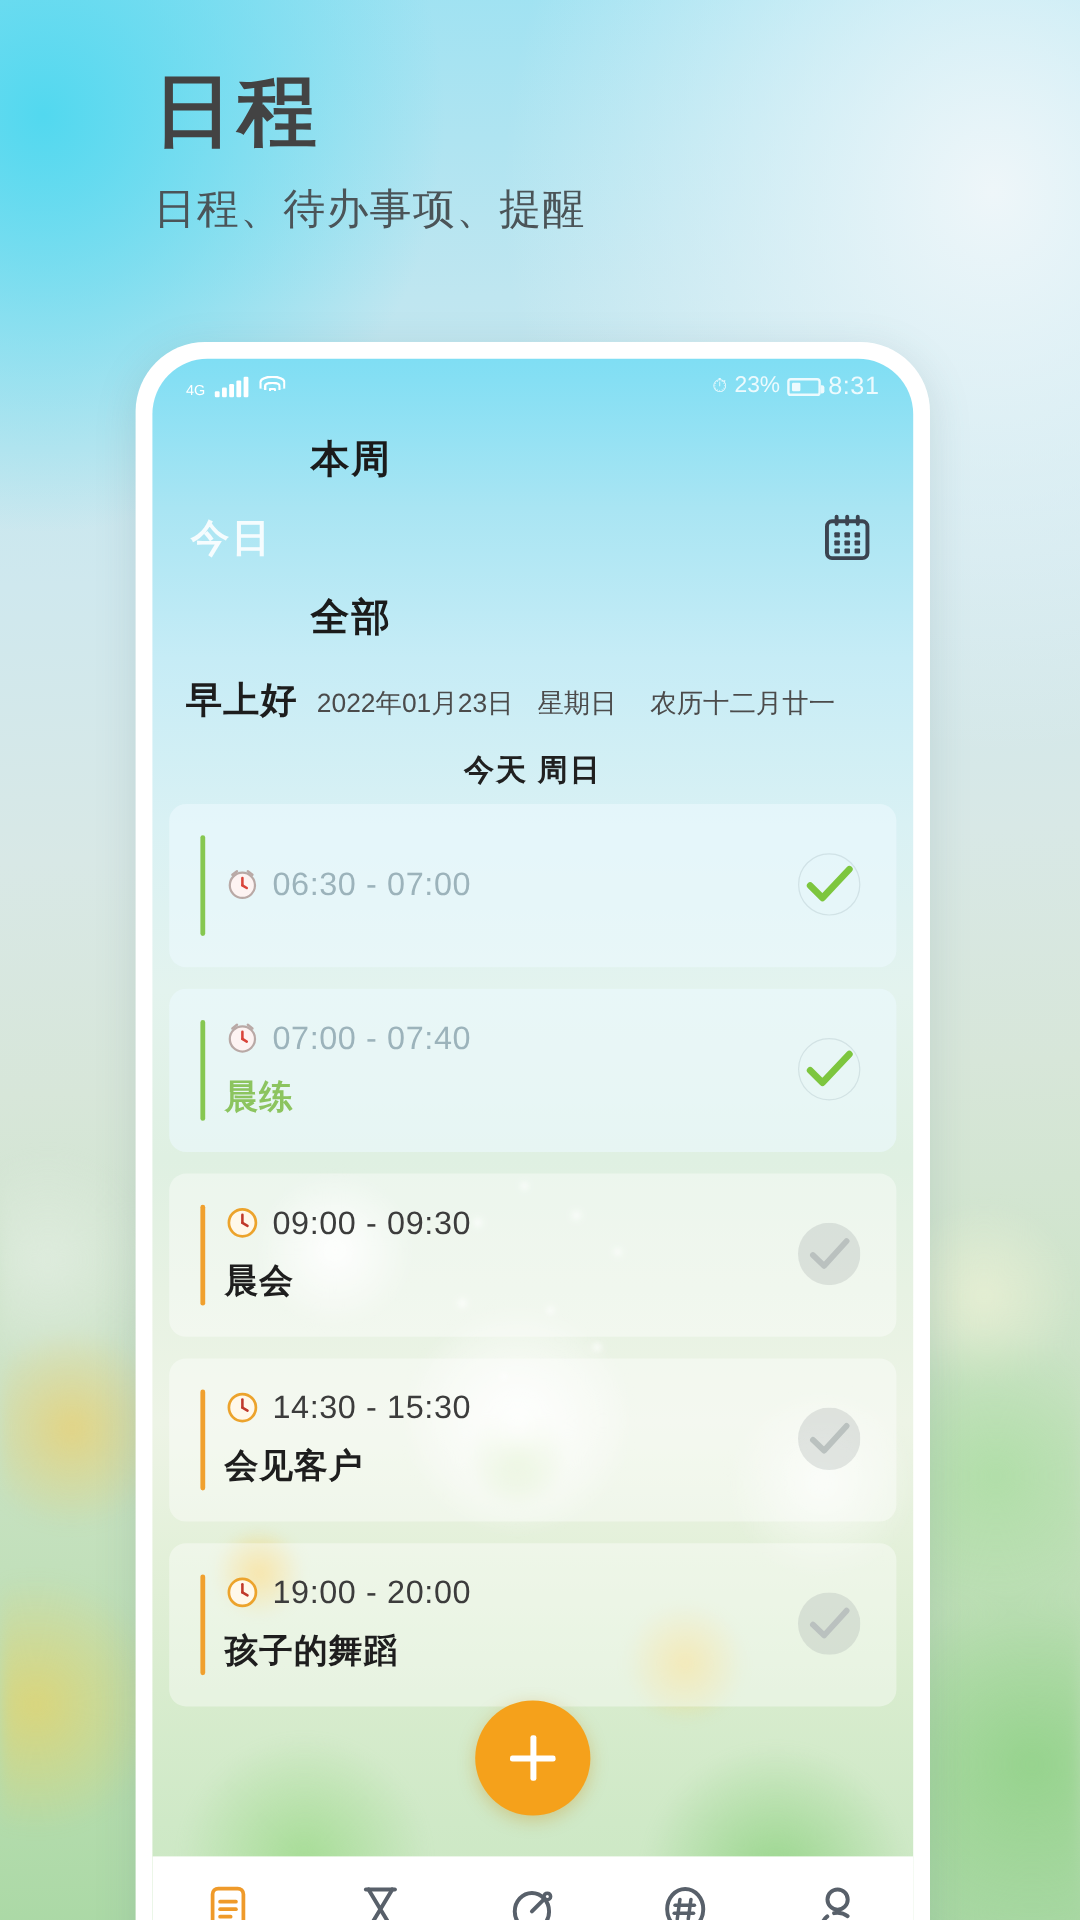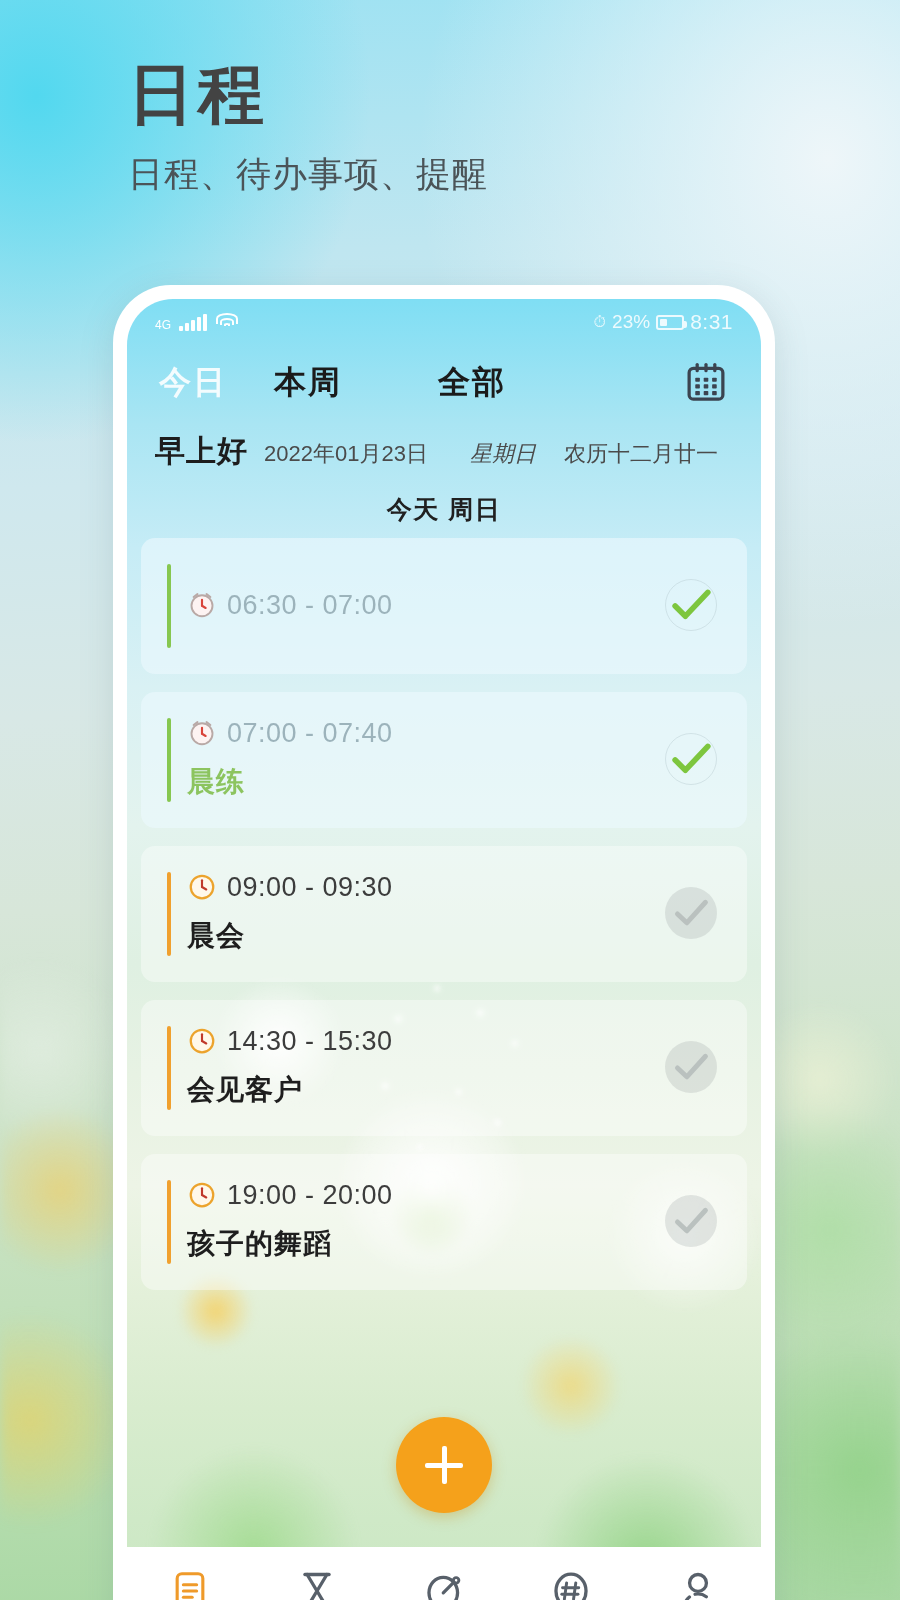--- a/index.html
+++ b/index.html
@@ -28,21 +28,21 @@
       radial-gradient(circle 200px at 860px 1470px, rgba(130,205,120,.6) 0%, rgba(130,205,120,0) 74%),
       radial-gradient(circle 130px at 40px 1050px, rgba(230,240,230,.6) 0%, rgba(230,240,230,0) 70%),
       radial-gradient(circle 110px at 820px 1080px, rgba(255,250,220,.45) 0%, rgba(255,250,220,0) 72%);
     filter:blur(6px);
   }
 
   
   .hero{ position:absolute; left:128px; top:58px; z-index:5; }
   .hero-title{
     font-size:66px; font-weight:700; color:#434343;
-    letter-spacing:4px; line-height:1.1;
+    letter-spacing:4px; line-height:1.1;font-family:Liberation Serif, serif;
   }
   .hero-sub{
     margin-top:20px;
     font-size:35px; font-weight:400; color:#4b5458; letter-spacing:1px;
   }
 
   
   .phone{
     position:absolute; left:113px; top:285px;
     width:662px; height:1400px;
@@ -123,33 +123,33 @@
   .tabs{
     position:relative; z-index:3;
     display:flex; align-items:center;
     padding:12px 24px 8px 24px;
   }
   .tab{
     font-size:32px; font-weight:700; letter-spacing:2px;
     padding:4px 8px; color:#1b1b1b;
   }
   .tab.is-active{ color:rgba(255,255,255,.88); font-weight:600; }
-  .tab-group{ display:flex; gap:80px; margin-left:31px; }
+  .tab-group{ display:flex; gap:80px; margin-left:16px;flex-direction:column; }
   .cal-btn{ margin-left:auto; margin-right:8px; }
   .cal-ico{ display:block; }
 
   
   .greet{
     position:relative; z-index:3;
     padding:14px 28px 0 28px;
   }
   .greet-row{ display:flex; align-items:baseline; }
   .greet-hello{ font-size:30px; font-weight:700; color:#1d1d1d; letter-spacing:1px;font-family:Liberation Serif, serif; }
   .greet-date{ font-size:22px; color:#4b4b4b; margin-left:16px; }
-  .greet-week{ font-size:22px; color:#4b4b4b; margin-left:42px;font-style:italic; }
+  .greet-week{ font-size:22px; color:#4b4b4b; margin-left:20px; }
   .greet-lunar{ font-size:22px; color:#4b4b4b; margin-left:28px; }
   .greet-quote{ margin-top:20px; font-size:24px; color:#4c4c4c; letter-spacing:.5px; }
 
   
   .day-head{
     position:relative; z-index:3;
     text-align:center; font-size:25px; font-weight:600; color:#202020;
     letter-spacing:1.5px; margin-top:21px;
   }
   .list{ position:relative; z-index:3; padding:12px 14px 0 14px; }

